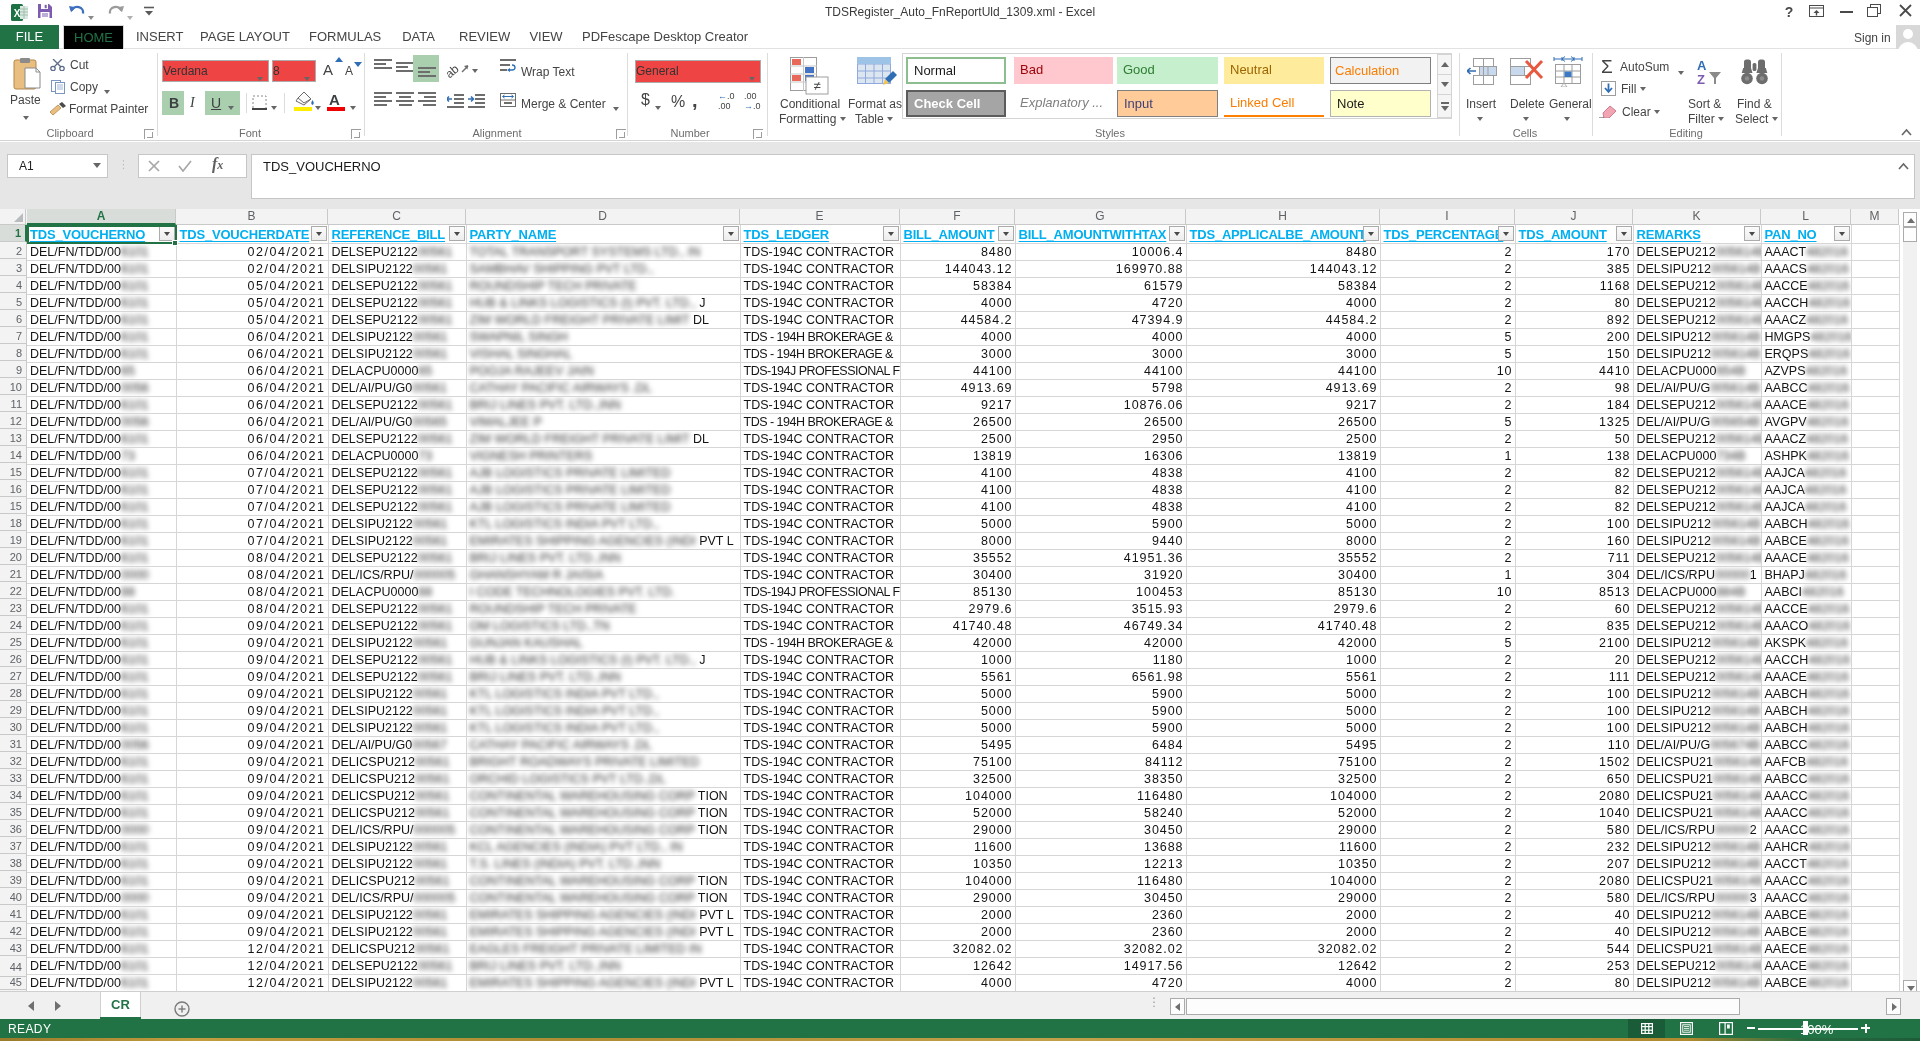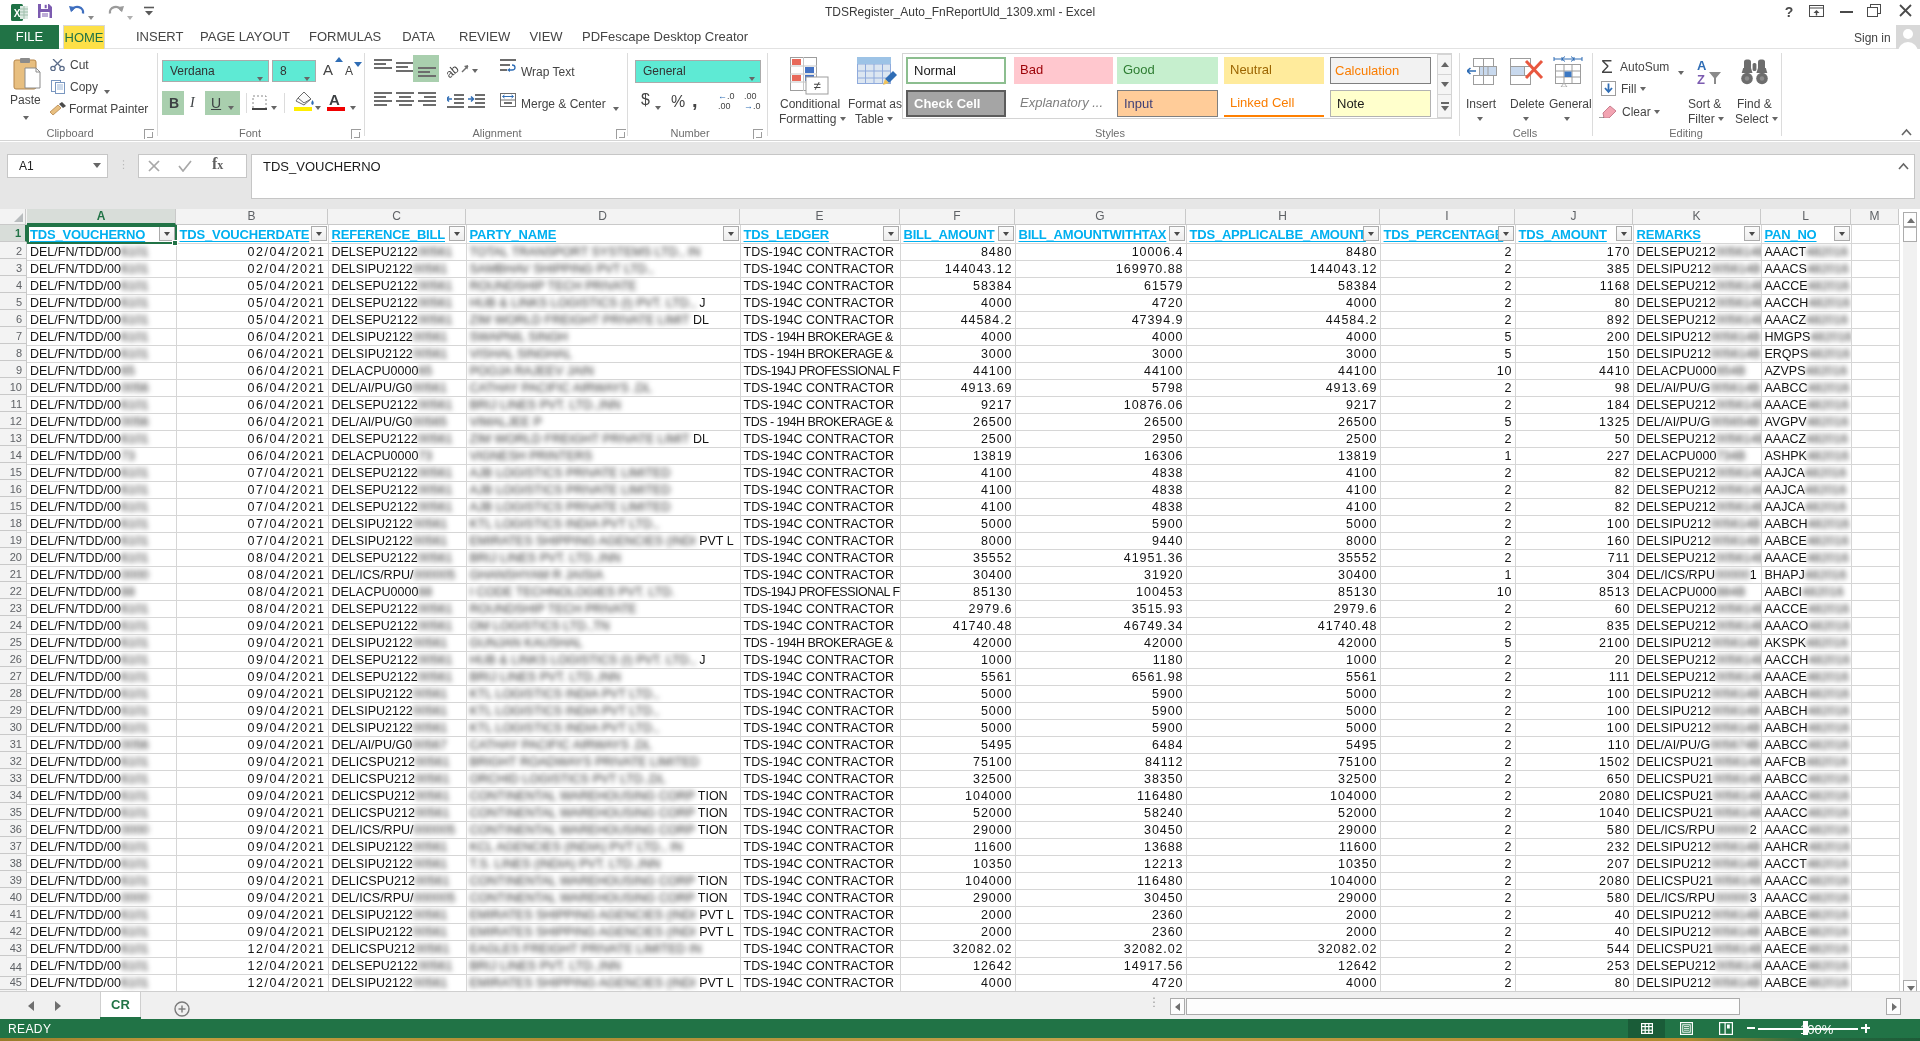--- a/index.html
+++ b/index.html
@@ -5,30 +5,30 @@
  font-family:"Liberation Sans",sans-serif;-webkit-font-smoothing:antialiased}
 .abs{position:absolute}
 
 #titlebar{position:absolute;left:0;top:0;width:1920px;height:25px;background:#fff}
 .title{position:absolute;left:0;right:0;top:5px;text-align:center;font-size:12px;color:#3b3b3b}
 .winbtn{position:absolute;top:0;height:22px;color:#4a4a4a;font-size:13px;text-align:center}
 
 #tabrow{position:absolute;left:0;top:25px;width:1920px;height:24px;background:#fff;border-bottom:1px solid #e2e2e2}
 .rtab{position:absolute;top:0;height:24px;line-height:24px;font-size:13px;color:#444;text-align:center;white-space:nowrap}
 #filetab{left:0;width:59px;background:#217346;color:#fff}
-#hometab{left:63px;width:42px;background:#fde047;border:1px solid #d8d8d8;border-bottom:none;color:#217346;height:25px}
+#hometab{left:63px;width:61px;background:#000000;border:1px solid #d8d8d8;border-bottom:none;color:#217346;height:25px}
 
 #ribbon{position:absolute;left:0;top:49px;width:1920px;height:92px;background:#fff;border-bottom:1px solid #d4d4d4;font-size:12px;color:#444}
 .gsep{position:absolute;top:4px;height:83px;width:1px;background:#dcdcdc}
 .glabel{position:absolute;top:78px;height:14px;font-size:11px;color:#6d6d6d;text-align:center;white-space:nowrap}
 .launch{position:absolute;width:10px;height:10px;border-left:1px solid #9d9d9d;border-top:1px solid #9d9d9d}
 .launch:after{content:"";position:absolute;left:2px;top:2px;width:5px;height:5px;border-right:1.5px solid #9d9d9d;border-bottom:1.5px solid #9d9d9d}
 .rlbl{position:absolute;font-size:12px;color:#444;white-space:nowrap}
 .dda{display:inline-block;width:0;height:0;border-left:3.5px solid transparent;border-right:3.5px solid transparent;border-top:4px solid #666;vertical-align:2px}
-.combo{position:absolute;background:#5eead4;border:1px solid #ababab;font-size:12px;color:#333;line-height:20px;padding-left:7px}
+.combo{position:absolute;background:#ef4444;border:1px solid #ababab;font-size:12px;color:#333;line-height:20px;}
 .combo .ca{position:absolute;right:5px;top:8px}
 .tgl{position:absolute;background:#a9cfae}
 
 #fbar{position:absolute;left:0;top:142px;width:1920px;height:67px;background:#e6e6e6}
 .fbox{position:absolute;background:#fff;border:1px solid #c6c6c6}
 
 #colhead{position:absolute;left:0;top:209px;width:1899px;height:16px;background:#f3f3f3;border-bottom:1px solid #c9c9c9}
 .ch{position:absolute;top:0;height:15px;line-height:15px;text-align:center;font-size:12px;color:#5f6266;border-right:1px solid #c9c9c9}
 #rowhead{position:absolute;left:0;top:225px;width:27px;height:766px;background:#f3f3f3;border-right:1px solid #c9c9c9}
 .rh{position:absolute;left:0;width:26px;text-align:right;padding-right:4px;font-size:11px;color:#5f6266;border-bottom:1px solid #c9c9c9;display:flex;align-items:center;justify-content:flex-end}
@@ -441,21 +441,21 @@
 <div class="fbox" style="left:138px;top:12px;width:109px;height:24px"></div>
 <svg class="abs" style="left:148px;top:18px" width="12" height="12" viewBox="0 0 12 12">
 <g stroke="#a8a8a8" stroke-width="1.7">
         <line x1="1" y1="1" x2="11" y2="11"></line>
         <line x1="11" y1="1" x2="1" y2="11"></line>
       </g>
     </svg>
 <svg class="abs" style="left:178px;top:18px" width="14" height="12" viewBox="0 0 14 12">
 <path d="M1 6 l4 5 8 -10" stroke="#a8a8a8" stroke-width="1.7" fill="none"></path>
     </svg>
-<div class="abs" style="left:212px;top:13px;font-family:'Liberation Serif',serif;font-weight:bold;font-size:16px;color:#5f5f5f">f<span style="font-size:12px">x</span></div>
+<div class="abs" style="left:212px;top:13px;font-family:'Liberation Serif',serif;font-style:italic;font-weight:bold;font-size:16px;color:#5f5f5f">f<span style="font-size:12px">x</span></div>
 <div class="fbox" style="left:251px;top:12px;width:1664px;height:45px;line-height:24px;padding-left:11px;font-size:13px;color:#1a1a1a">TDS_VOUCHERNO</div>
 <svg class="abs" style="left:1898px;top:20px" width="11" height="8" viewBox="0 0 11 8">
 <path d="M1 7 l4.5 -5 4.5 5" stroke="#666" stroke-width="1.6" fill="none"></path>
     </svg>
 </div>
 <div id="colhead">
 <div class="abs" style="left:0;top:0;width:26px;height:15px;border-right:1px solid #c9c9c9">
       <span class="tri" style="right:2px;bottom:2px;border-left:9px solid transparent;border-bottom:9px solid #b8bcbe"></span>
     </div>
 <div class="ch" style="left:27px;width:149px;background:#d8ddd9;color:#217346;font-weight:bold;border-bottom:2px solid #217346;height:16px;line-height:14px">A</div>
@@ -735,21 +735,21 @@
 <tr>
           <td>DEL/FN/TDD/00<span class="bz">73</span></td>
           <td class="dt">06/04/2021</td>
           <td>DELACPU0000<span class="bz">73</span></td>
           <td><span class="bz">VIGNESH PRINTERS</span> </td>
           <td>TDS-194C CONTRACTOR</td>
           <td class="n">13819</td>
           <td class="n">16306</td>
           <td class="n">13819</td>
           <td class="n">1</td>
-          <td class="n">227</td>
+          <td class="n">138</td>
           <td>DELACPU000<span class="bz">734B</span></td>
           <td>ASHPK<span class="bz">482016</span></td>
           <td></td>
         </tr>
 <tr>
           <td>DEL/FN/TDD/00<span class="bz">6101</span></td>
           <td class="dt">07/04/2021</td>
           <td>DELSEPU2122<span class="bz">00561</span></td>
           <td><span class="bz">AJB LOGISTICS PRIVATE LIMITED</span> </td>
           <td>TDS-194C CONTRACTOR</td>

